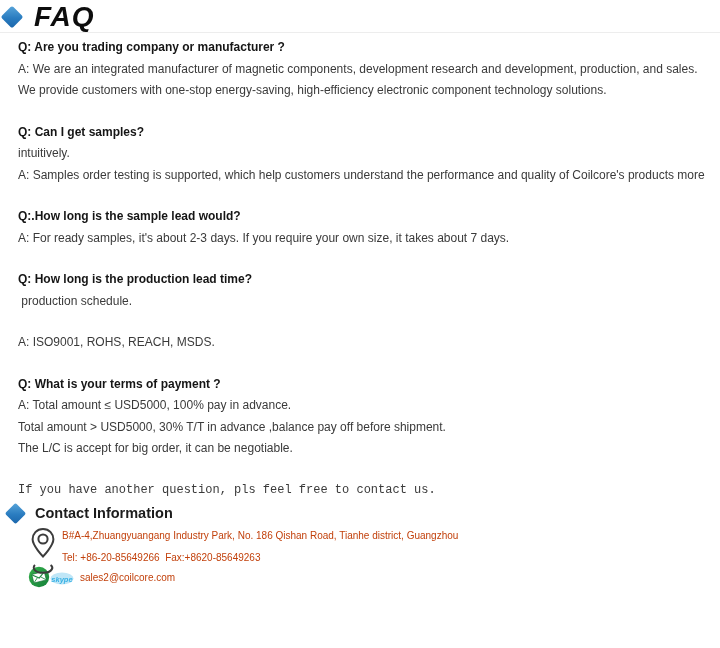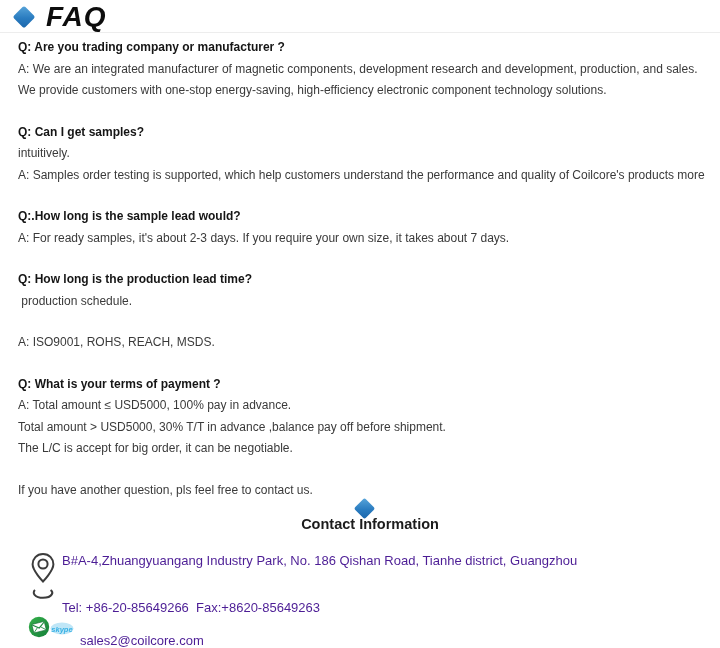--- a/index.html
+++ b/index.html
@@ -5,21 +5,21 @@
   * { margin:0; padding:0; box-sizing:border-box; }
   html,body { background:#ffffff; }
   body {
     width:720px; height:648px;
     font-family:"Liberation Sans", sans-serif;
     color:#333; overflow:hidden;
   }
   
   .faq-header {
     display:flex; align-items:center;
-    padding:4px 0 2px 16px; height:33px;
+    padding:4px 0 2px 4px; height:33px;
     border-bottom:1px solid #ededed;
   }
   .diamond {
     width:16px; height:16px; flex:0 0 16px;
     transform:rotate(45deg);
     background:linear-gradient(135deg,#58a5da 0%,#2a7cc0 55%,#1b66ab 100%);
     border-radius:2px;
   }
   .faq-title {
     margin-left:14px;
@@ -33,33 +33,34 @@
     font-size:12px; font-weight:bold; color:#151515;
     line-height:21.5px; white-space:pre-wrap;
   }
   .a-line {
     font-size:12px; color:#3a3a3a;
     line-height:21.5px; white-space:pre-wrap;
   }
   .closing-line {
     font-size:12px; color:#3a3a3a; line-height:21.5px;
     margin-bottom:0;
+    font-family:Liberation Mono, monospace;
   }
   
   .contact-header {
     display:flex; align-items:center;
-    padding-left:8px; height:24px;flex-direction:column;
+    padding-left:8px; height:24px;
   }
   .contact-header .diamond { width:15px; height:15px; flex:0 0 15px; }
   .contact-title {
     margin-left:12px; font-size:14.5px; font-weight:bold; color:#1c1c1c;
   }
   .contact-body { position:relative; padding-left:62px; }
   .pin-wrap { position:absolute; left:30px; top:2px; width:26px; height:48px; }
-  .contact-line { font-size:13px; color:#4c1d95; line-height:22px; white-space:pre-wrap;margin-top:25px; }
+  .contact-line { font-size:10px; color:#c2410c; line-height:22px; white-space:pre-wrap; }
   .icon-row { display:flex; align-items:center; height:17px; }
   .icon-row .contact-line { line-height:17px; }
   .email-row { margin-left:-34px; }
   .mail-icon-wrap { width:22px; height:22px; margin-top:-2px; }
   .skype-wrap { width:24px; height:13px; margin-left:0px; }
   .email-text { margin-left:6px; }
 </style>
 </head>
 <body>
 

